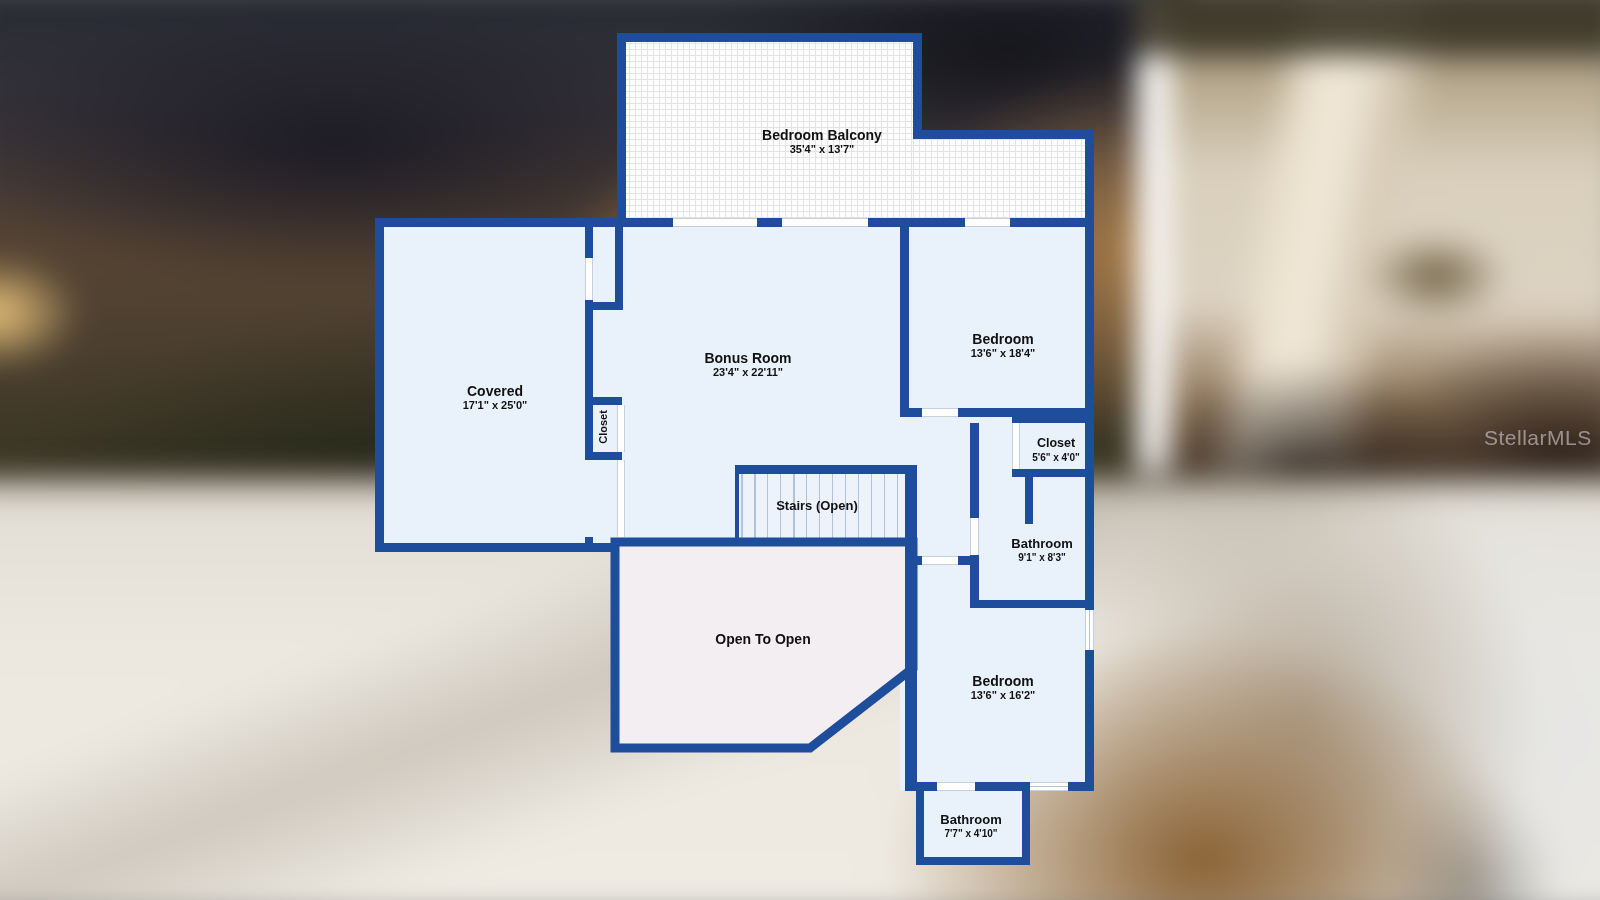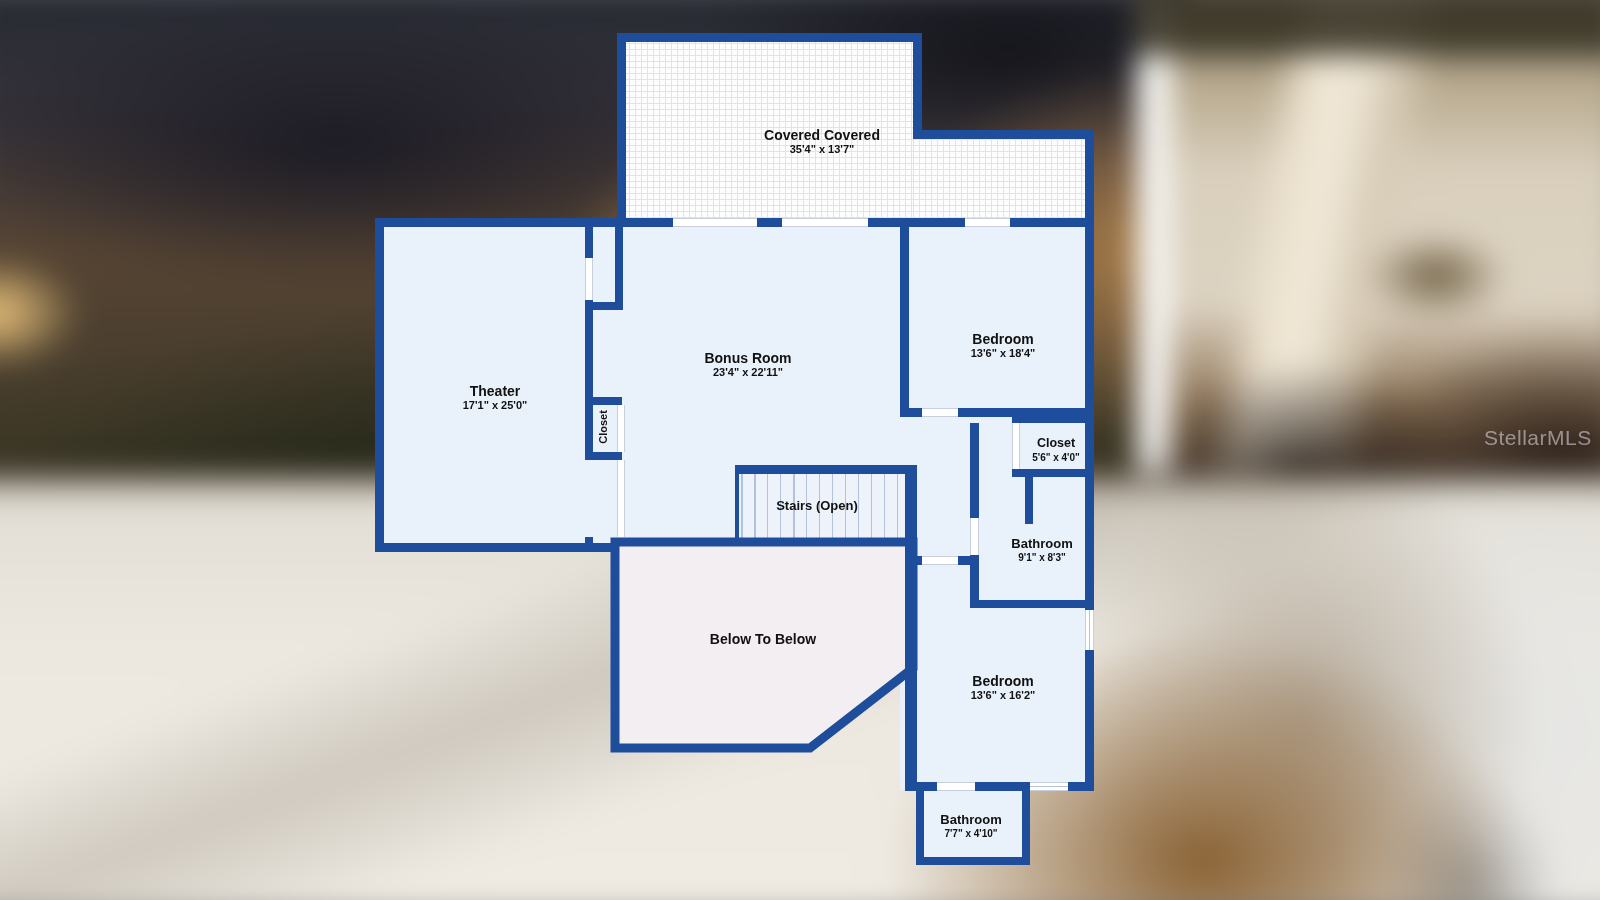--- a/index.html
+++ b/index.html
@@ -141,25 +141,25 @@
   <i class="oh wn-h" style="left:660px;top:754px;width:38px;height:9px;"></i>
   <i class="w" style="left:698px;top:754px;width:26px;height:9px;"></i>
   <i class="w" style="left:546px;top:762px;width:8px;height:75px;"></i>
   <i class="w" style="left:652px;top:762px;width:8px;height:75px;"></i>
   <i class="w" style="left:546px;top:829px;width:114px;height:8px;"></i>
 
   <i class="w" style="left:365px;top:437px;width:182px;height:9px;"></i>
   <i class="w" style="left:365px;top:446px;width:4px;height:64px;"></i>
 
   <div class="lab" style="left:452px;top:114px;">
-    <div class="nm">Covered Covered</div>
+    <div class="nm">Bedroom Balcony</div>
     <div class="dm">35'4" x 13'7"</div>
   </div>
   <div class="lab" style="left:125px;top:370px;">
-    <div class="nm">Theater</div>
+    <div class="nm">Covered</div>
     <div class="dm">17'1" x 25'0"</div>
   </div>
   <div class="lab vert" style="left:233px;top:399px;">
     <div class="dm">Closet</div>
   </div>
   <div class="lab" style="left:378px;top:337px;">
     <div class="nm">Bonus Room</div>
     <div class="dm">23'4" x 22'11"</div>
   </div>
   <div class="lab" style="left:633px;top:318px;">
@@ -171,21 +171,21 @@
     <div class="dm" style="font-size:10px;">5'6" x 4'0"</div>
   </div>
   <div class="lab" style="left:672px;top:522px;">
     <div class="nm" style="font-size:13px;">Bathroom</div>
     <div class="dm" style="font-size:10px;">9'1" x 8'3"</div>
   </div>
   <div class="lab" style="left:447px;top:477px;">
     <div class="nm" style="font-size:13px;">Stairs (Open)</div>
   </div>
   <div class="lab" style="left:393px;top:611px;">
-    <div class="nm">Below To Below</div>
+    <div class="nm">Open To Open</div>
   </div>
   <div class="lab" style="left:633px;top:660px;">
     <div class="nm">Bedroom</div>
     <div class="dm">13'6" x 16'2"</div>
   </div>
   <div class="lab" style="left:601px;top:798px;">
     <div class="nm" style="font-size:13px;">Bathroom</div>
     <div class="dm" style="font-size:10px;">7'7" x 4'10"</div>
   </div>
 </div>

